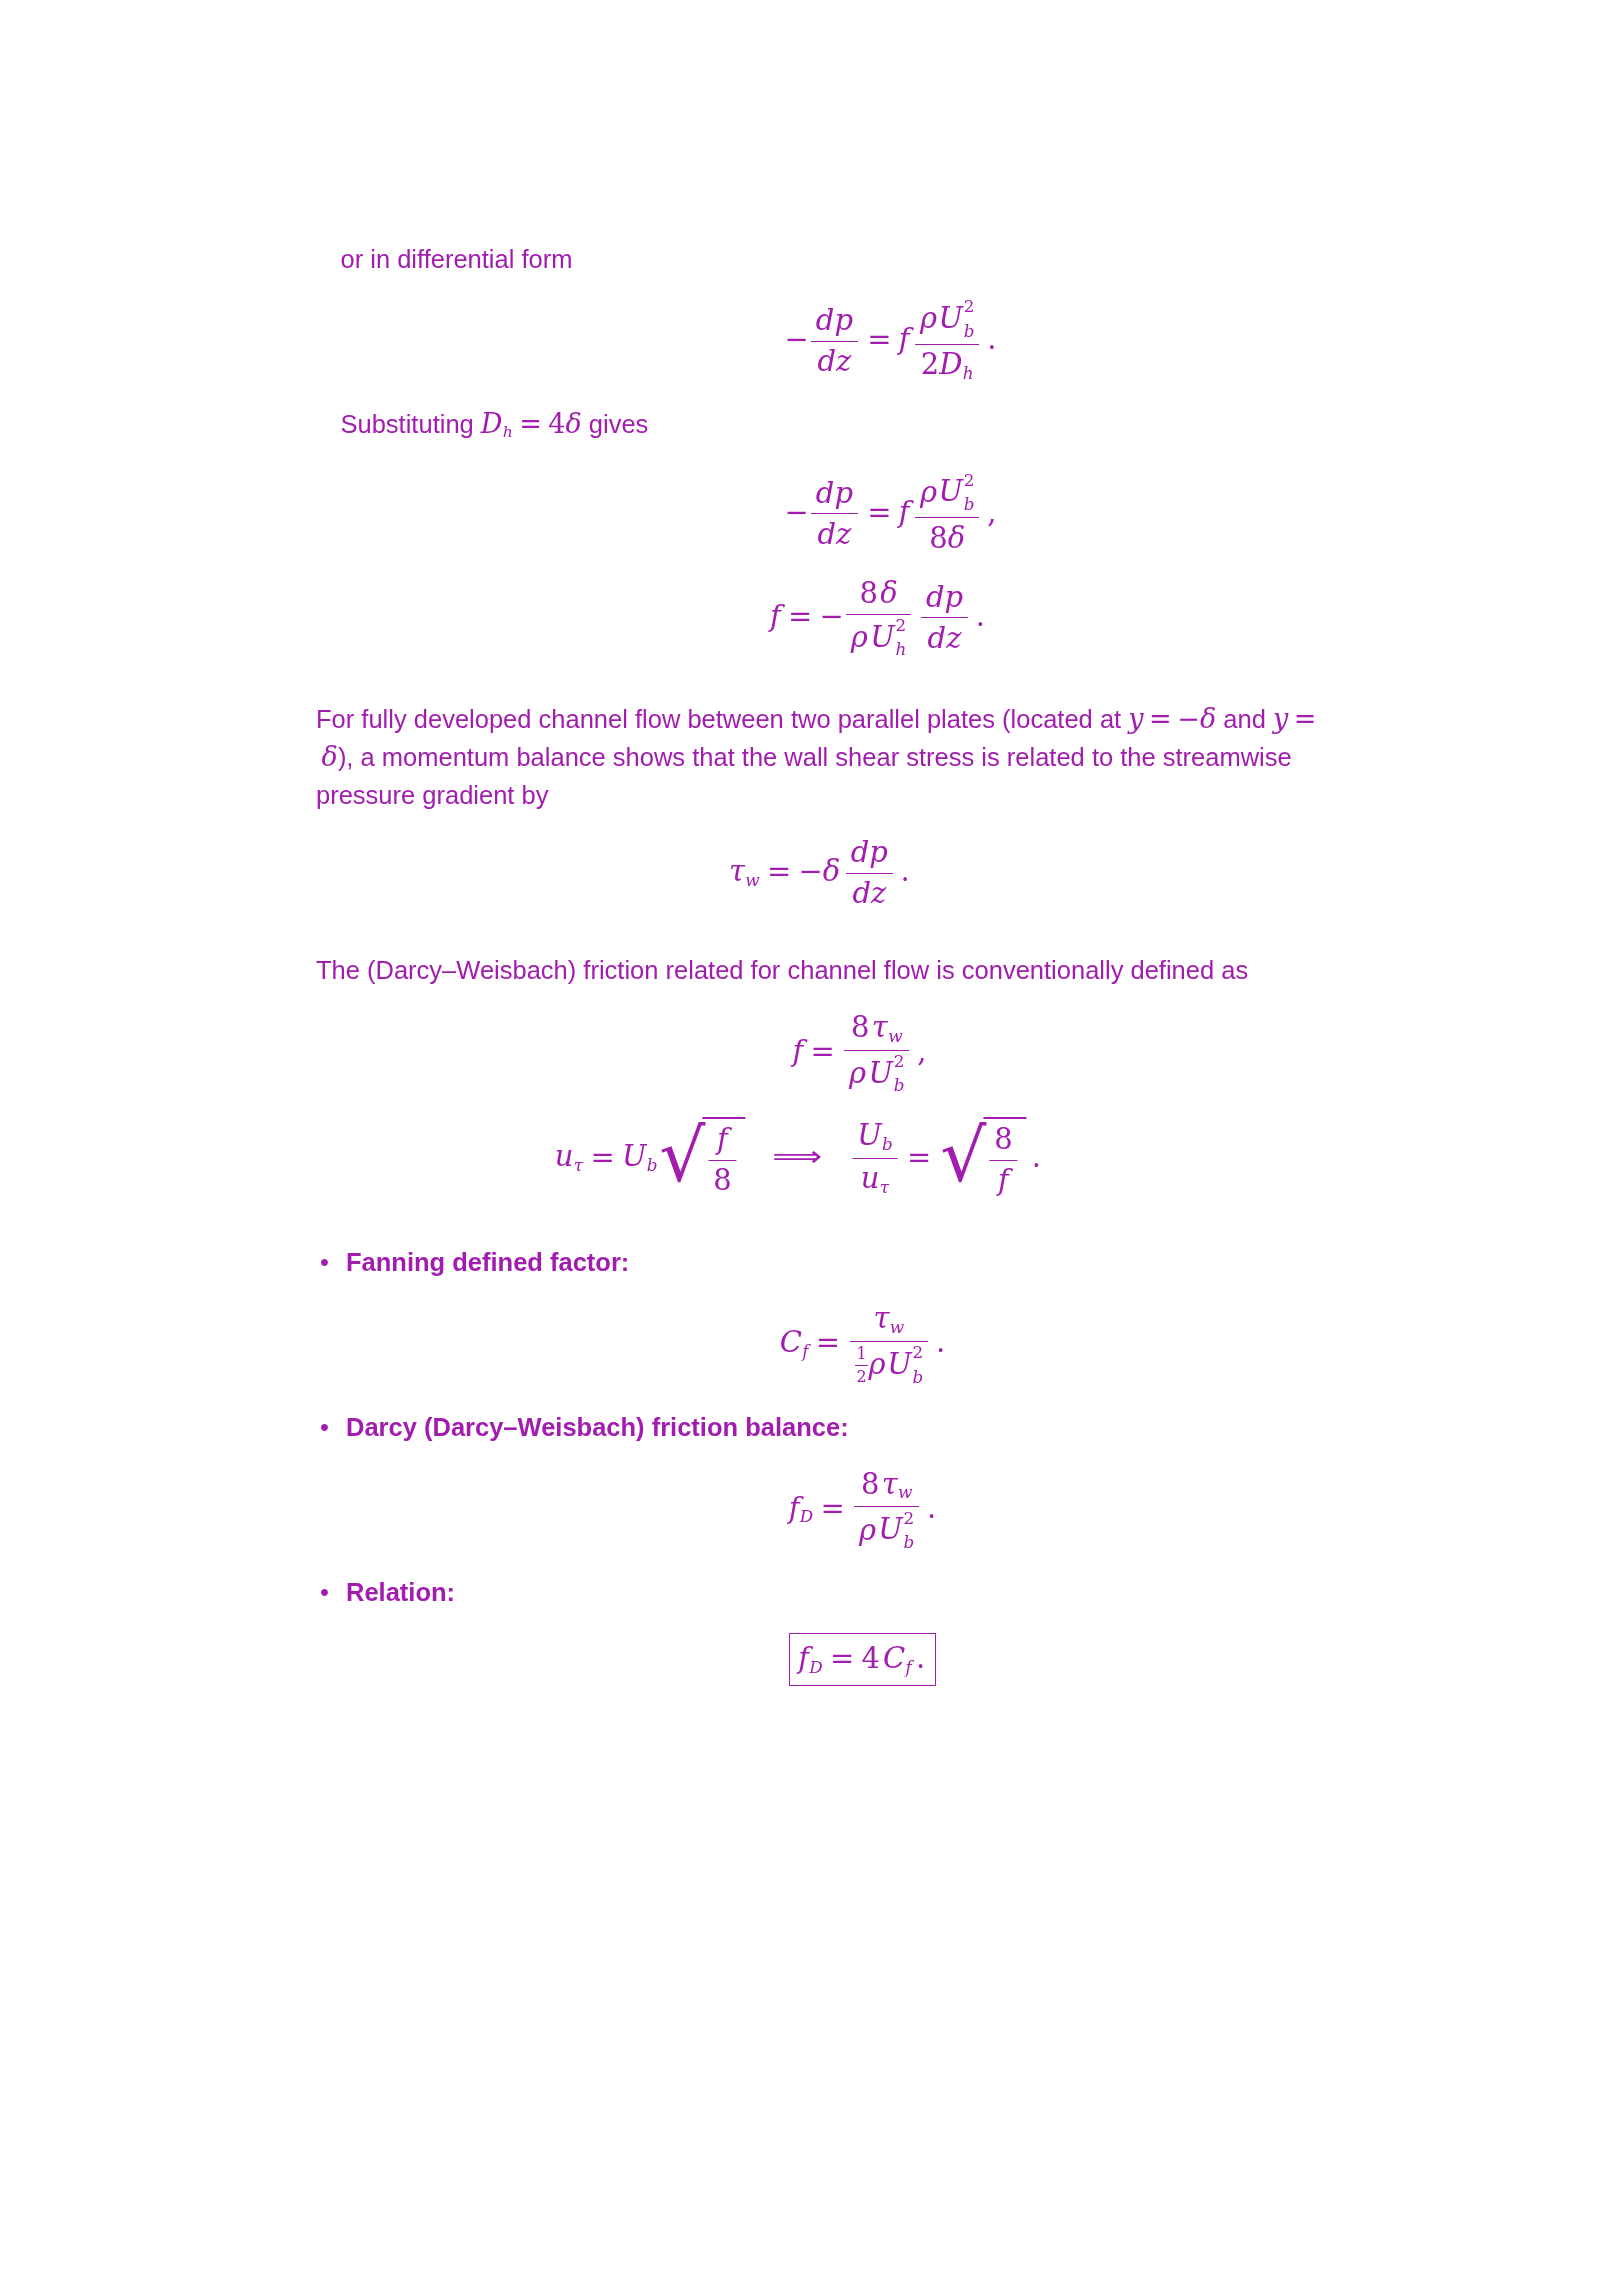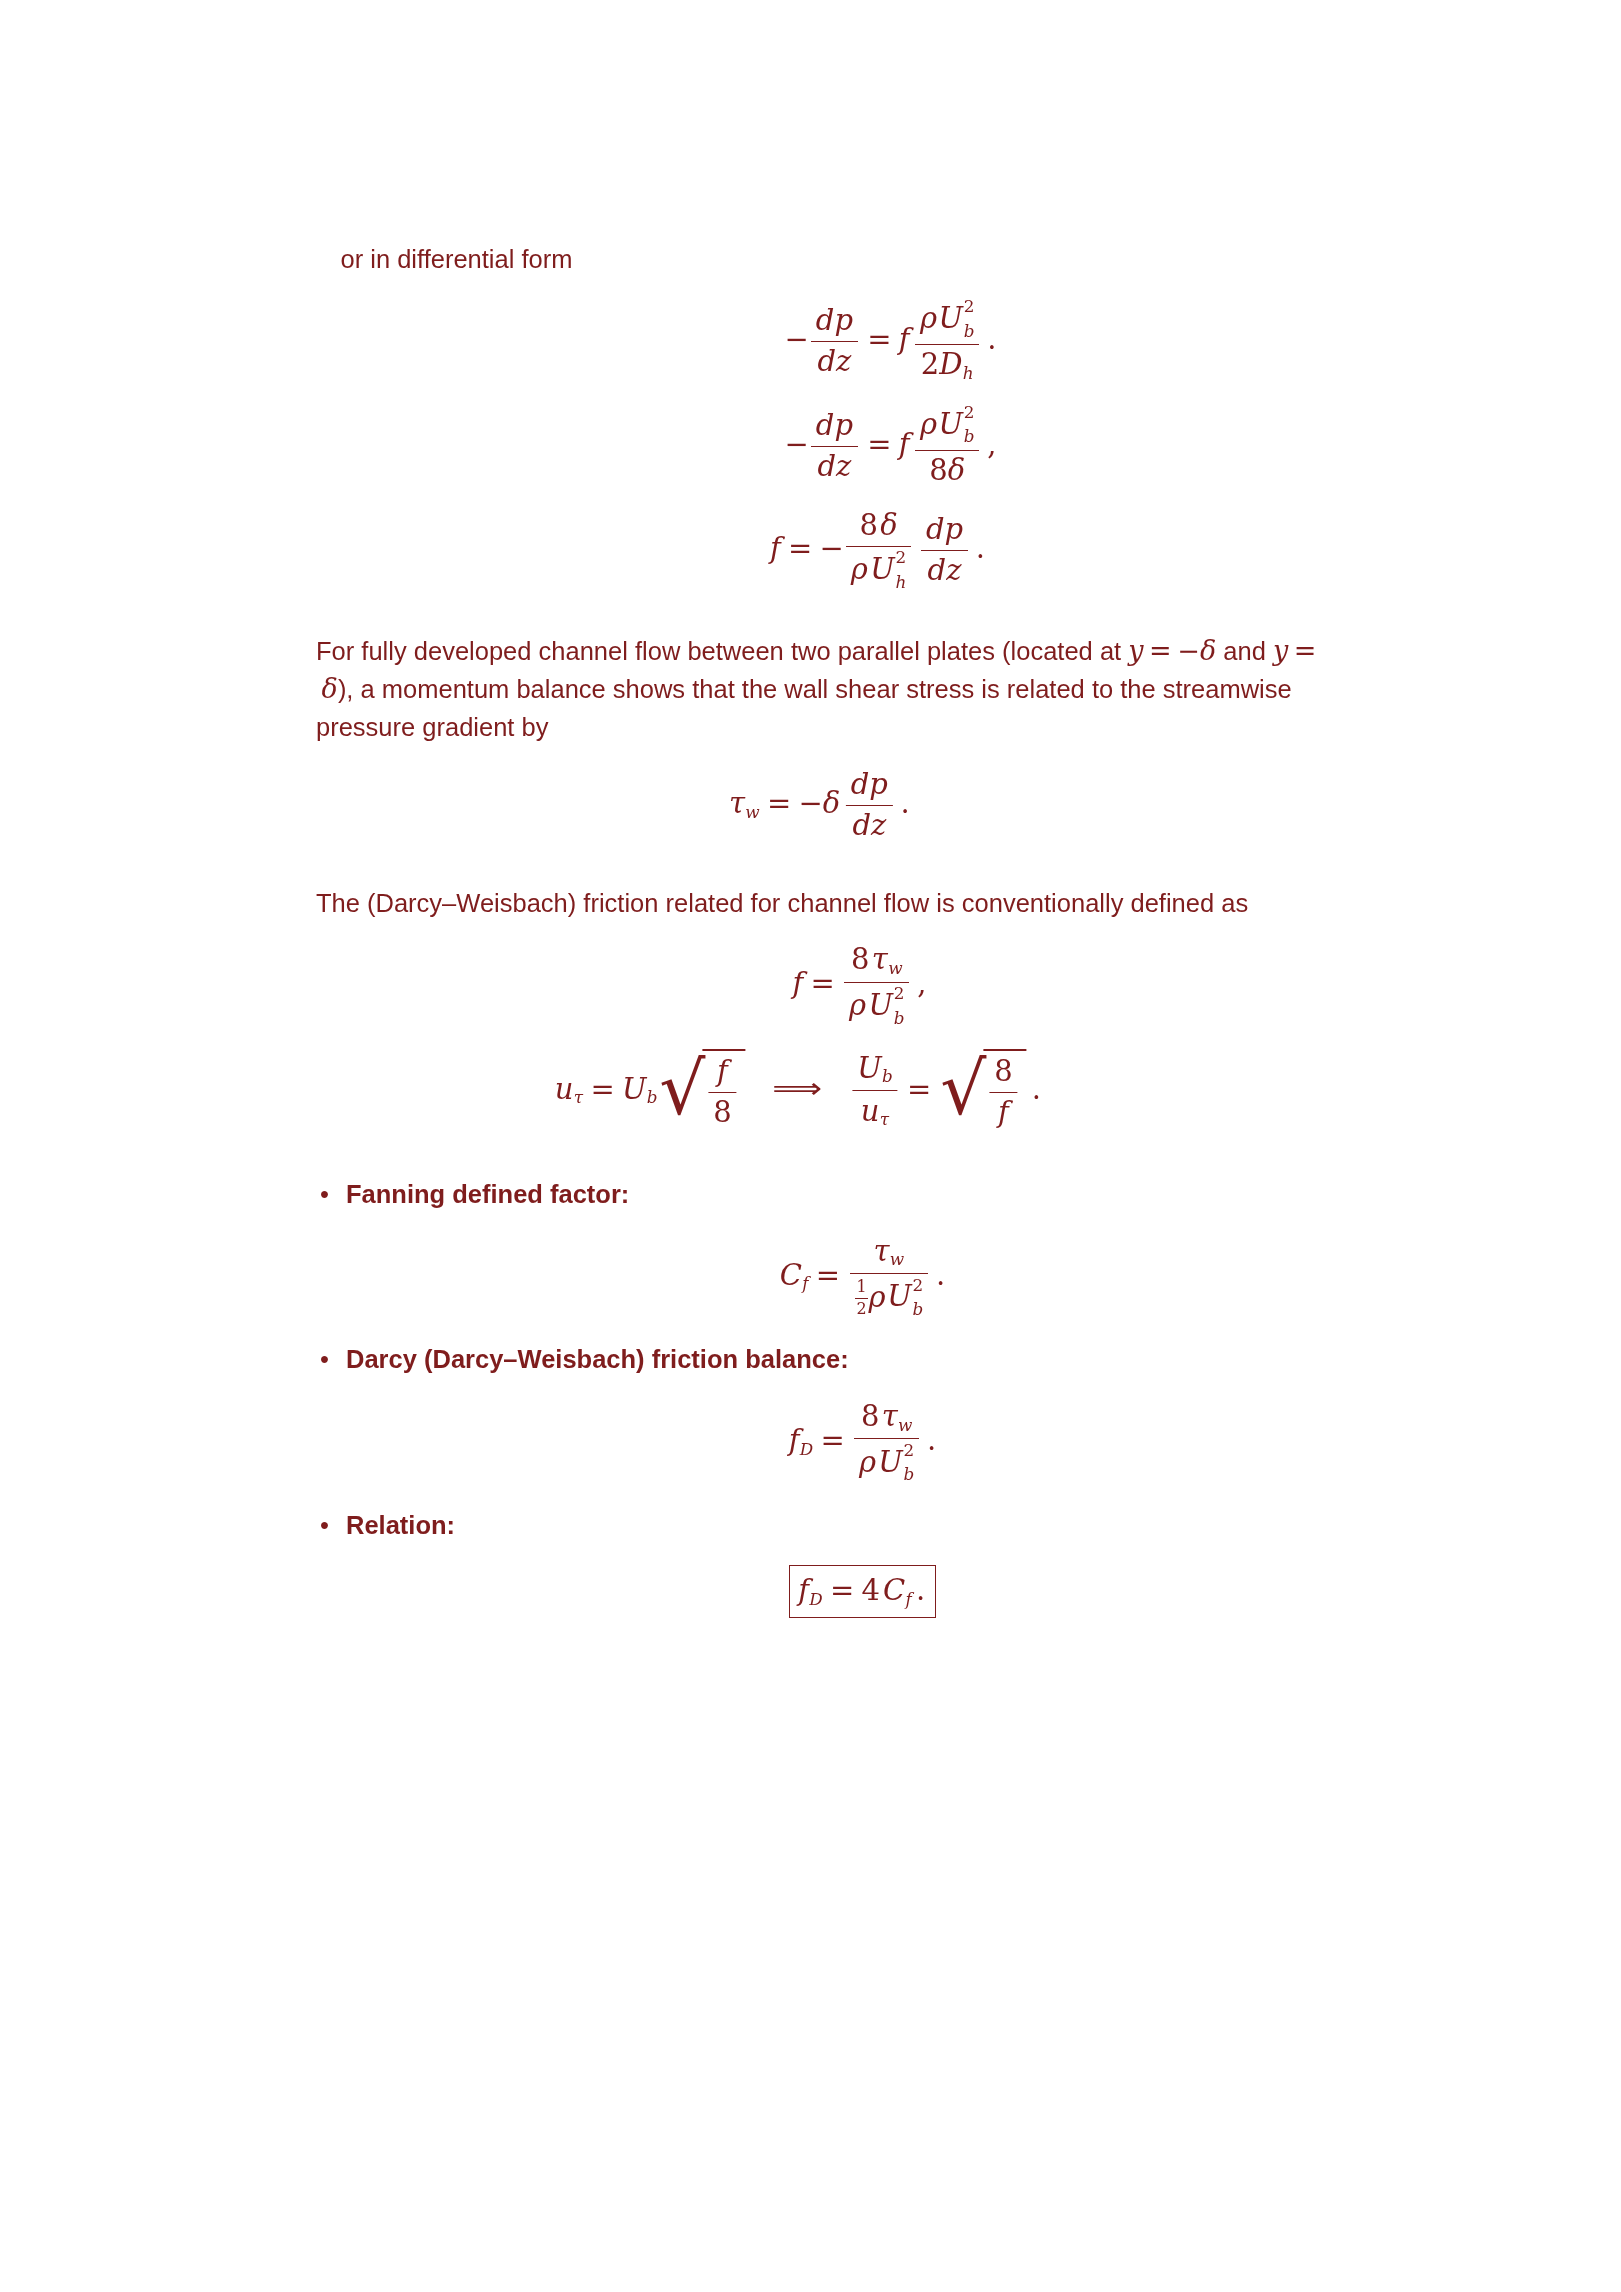--- a/index.html
+++ b/index.html
@@ -5,21 +5,21 @@
   html, body { margin: 0; padding: 0; }
   body {
     width: 1621px; height: 2293px;
     background: #ffffff;
     overflow: hidden;
   }
   .page {
     box-sizing: border-box;
     width: 1540px; height: 2293px;
     padding: 222px 223px 0 316px;
-    color: #7f1d1d;
+    color: #a21caf;
     font-family: "Liberation Sans", "DejaVu Sans", sans-serif;
   }
   .para {
     font-size: 25.5px;
     line-height: 38px;
     margin: 17.6px 0;
   }
   .indent { margin-left: 24.5px; }
   .mt-lg { margin-top: 41px; }
   .mt-md { margin-top: 45px; }
@@ -86,20 +86,21 @@
 
 <div class="page">
 
   <p class="para indent"><span class="t">or in differential form</span></p>
 
   <div class="eq" style="transform: translateX(74px);"><span class="m">−</span><span class="fr"><span class="nu"><span class="v">dp</span></span><span class="de"><span class="v">dz</span></span></span><span class="gap" style="width: 0.25em;"></span><span class="m">=</span><span class="gap" style="width: 0.25em;"></span><span class="v">f</span><span class="gap" style="width: 0.12em;"></span><span class="fr"><span class="nu"><span class="v">ρ</span><span class="gap" style="width: 0.05em;"></span><span class="grp"><span class="v">U</span><span class="ssk">
               <span class="ssup"><span class="m">2</span></span>
               <span class="ssub"><span class="v">b</span></span>
             </span></span></span><span class="de"><span class="m">2</span><span class="grp"><span class="v">D</span><span class="sb"><span class="v">h</span></span></span></span></span><span class="gap" style="width: 0.2em;"></span><span class="m">.</span></div>
 
+  <p class="para indent"><span class="t">Substituting </span><span class="grp"><span class="v">D</span><span class="sb"><span class="v">h</span></span></span><span class="gap" style="width: 0.25em;"></span><span class="m">=</span><span class="gap" style="width: 0.25em;"></span><span class="m">4</span><span class="v">δ</span><span class="t"> gives</span></p>
 
   <div class="eq" style="transform: translateX(74px);"><span class="m">−</span><span class="fr"><span class="nu"><span class="v">dp</span></span><span class="de"><span class="v">dz</span></span></span><span class="gap" style="width: 0.25em;"></span><span class="m">=</span><span class="gap" style="width: 0.25em;"></span><span class="v">f</span><span class="gap" style="width: 0.12em;"></span><span class="fr"><span class="nu"><span class="v">ρ</span><span class="gap" style="width: 0.05em;"></span><span class="grp"><span class="v">U</span><span class="ssk">
               <span class="ssup"><span class="m">2</span></span>
               <span class="ssub"><span class="v">b</span></span>
             </span></span></span><span class="de"><span class="m">8</span><span class="v">δ</span></span></span><span class="gap" style="width: 0.2em;"></span><span class="m">,</span></div>
 
 
   <div class="eq" style="transform: translateX(61px);"><span class="v">f</span><span class="gap" style="width: 0.25em;"></span><span class="m">=</span><span class="gap" style="width: 0.25em;"></span><span class="m">−</span><span class="fr"><span class="nu"><span class="m">8</span><span class="gap" style="width: 0.08em;"></span><span class="v">δ</span></span><span class="de"><span class="v">ρ</span><span class="gap" style="width: 0.08em;"></span><span class="grp"><span class="v">U</span><span class="ssk">
               <span class="ssup"><span class="m">2</span></span>
               <span class="ssub"><span class="v">h</span></span>

